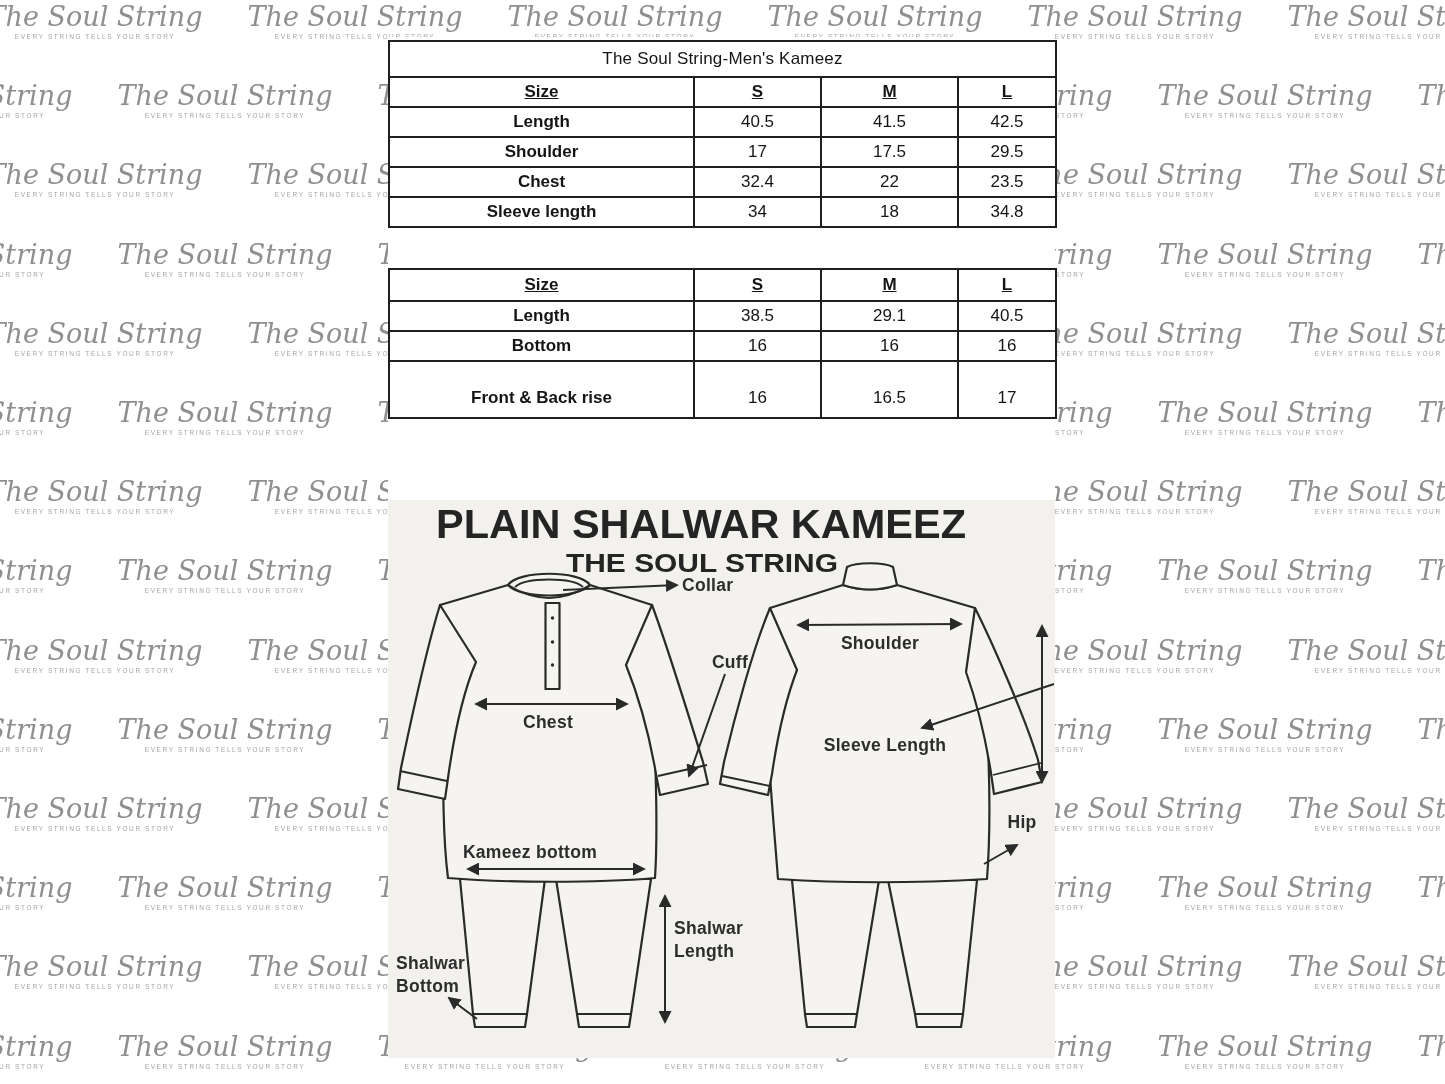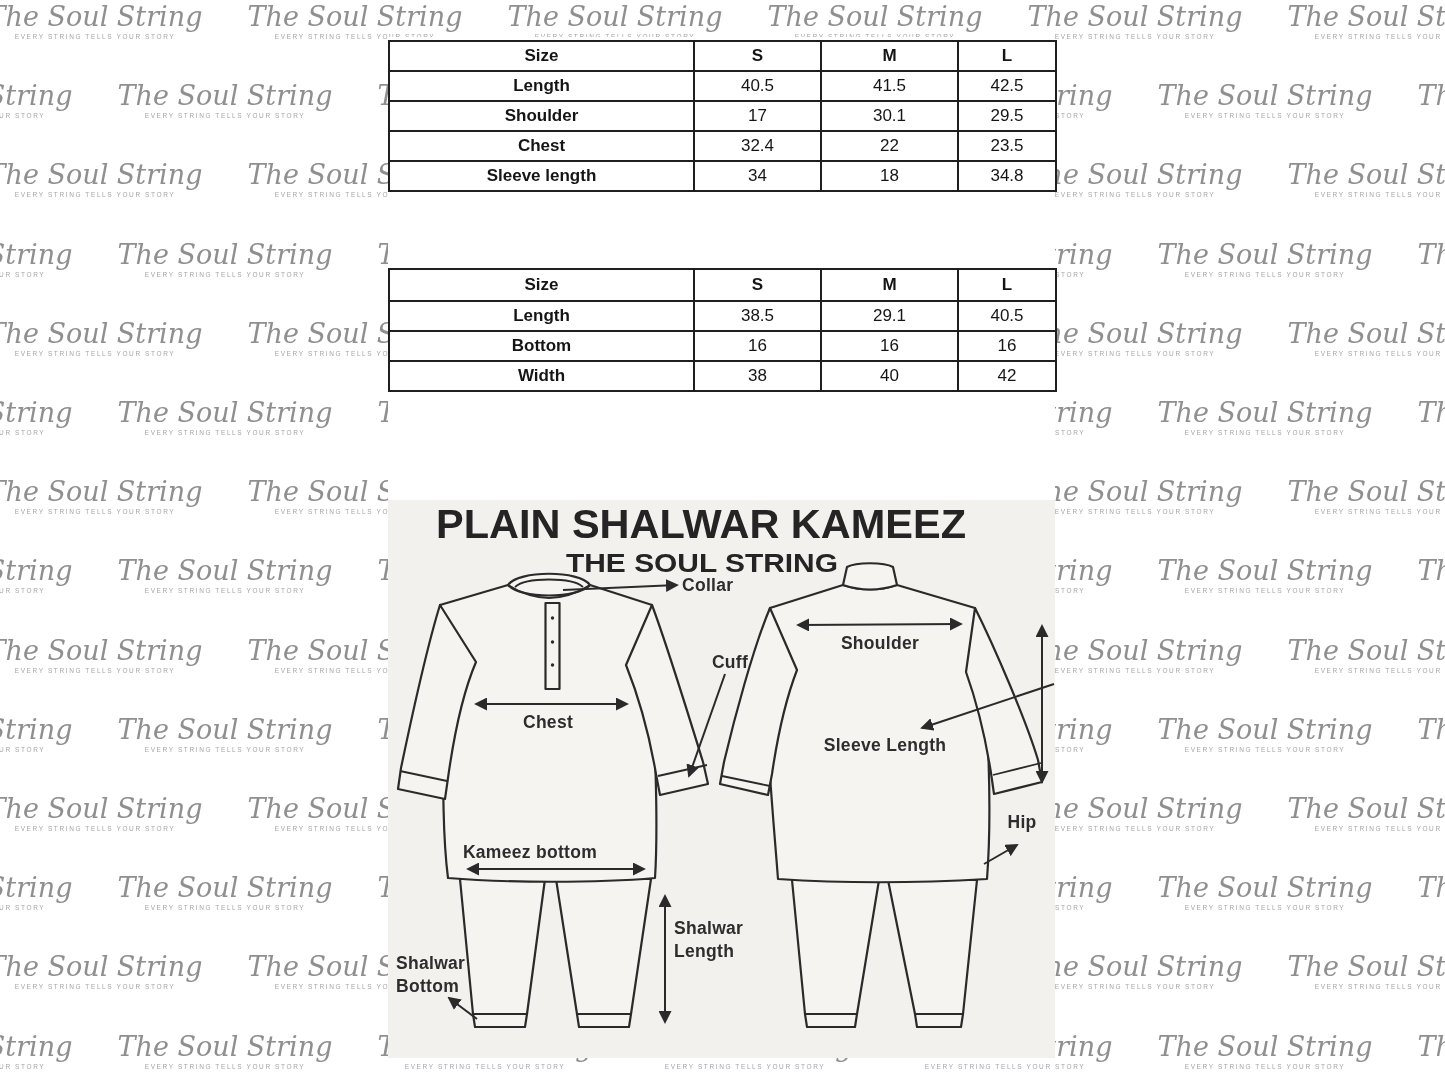--- a/index.html
+++ b/index.html
@@ -10,21 +10,21 @@
   .wm{position:absolute;width:260px;text-align:center;color:#8f8f8f;}
   .wm .script{font-family:"DejaVu Serif",serif;font-style:italic;font-size:27px;line-height:30px;white-space:nowrap;}
   .wm .tag{font-size:6.5px;letter-spacing:1.6px;color:#a5a5a5;margin-top:1px;white-space:nowrap;}
   
   .white-panel{position:absolute;left:388px;top:37px;width:667px;height:463px;background:#ffffff;z-index:1;}
   
   table.size{position:absolute;left:388px;width:667px;border-collapse:collapse;table-layout:fixed;
              background:#fff;color:#151515;z-index:2;}
   table.size td{border:2px solid #1f1f1f;text-align:center;vertical-align:middle;padding:0;font-size:17px;}
   td.t-title{font-size:25px;font-weight:400;letter-spacing:.2px;}
-  td.t-head{font-weight:700;font-size:16.5px;}
+  td.t-head{font-weight:700;font-size:16.5px;text-decoration:underline;}
   td.t-label{font-weight:700;}
   #kameez-table{top:40px;}
   #shalwar-table{top:268px;}
   #kameez-table .r-title td{height:34px;}
   #kameez-table .r-head td,#kameez-table .r-std td{height:28px;}
   #shalwar-table .r-title td{height:36px;}
   #shalwar-table .r-head td{height:30px;}
   #shalwar-table .r-std td{height:28px;}
   #shalwar-table .r-rise td{height:46px;vertical-align:bottom;padding-bottom:9px;}
   
@@ -412,36 +412,39 @@
   <div class="white-panel"></div>
 
   <table class="size" id="kameez-table">
     <colgroup>
         <col style="width:305px">
         <col style="width:127px">
         <col style="width:137px">
         <col style="width:98px">
       </colgroup>
     <tbody>
+      <tr class="r-title">
+          <td colspan="4" class="t-title">The Soul String-Men's Kameez</td>
+        </tr>
       <tr class="r-head">
         <td class="t-head">Size</td>
         <td class="t-head">S</td>
         <td class="t-head">M</td>
         <td class="t-head">L</td>
       </tr>
       <tr class="r-std">
         <td class="t-label">Length</td>
         <td>40.5</td>
         <td>41.5</td>
         <td>42.5</td>
       </tr>
       <tr class="r-std">
         <td class="t-label">Shoulder</td>
         <td>17</td>
-        <td>30.1</td>
+        <td>17.5</td>
         <td>29.5</td>
       </tr>
       <tr class="r-std">
         <td class="t-label">Chest</td>
         <td>32.4</td>
         <td>22</td>
         <td>23.5</td>
       </tr>
       <tr class="r-std">
         <td class="t-label">Sleeve length</td>
@@ -471,25 +474,25 @@
         <td>38.5</td>
         <td>29.1</td>
         <td>40.5</td>
       </tr>
       <tr class="r-std">
         <td class="t-label">Bottom</td>
         <td>16</td>
         <td>16</td>
         <td>16</td>
       </tr>
-      <tr class="r-std">
-        <td class="t-label">Width</td>
-        <td>38</td>
-        <td>40</td>
-        <td>42</td>
+      <tr class="r-rise">
+        <td class="t-label">Front &amp; Back rise</td>
+        <td>16</td>
+        <td>16.5</td>
+        <td>17</td>
       </tr>
     </tbody>
   </table>
 
   <div class="diagram">
     <svg viewBox="0 0 667 558" width="667" height="558">
       <defs>
         <marker id="ah" viewBox="0 0 10 10" refX="8.5" refY="5" markerWidth="6.5" markerHeight="6.5" orient="auto-start-reverse">
             <path d="M0,0 L10,5 L0,10 z" fill="#2a2a2a"></path>
           </marker>

